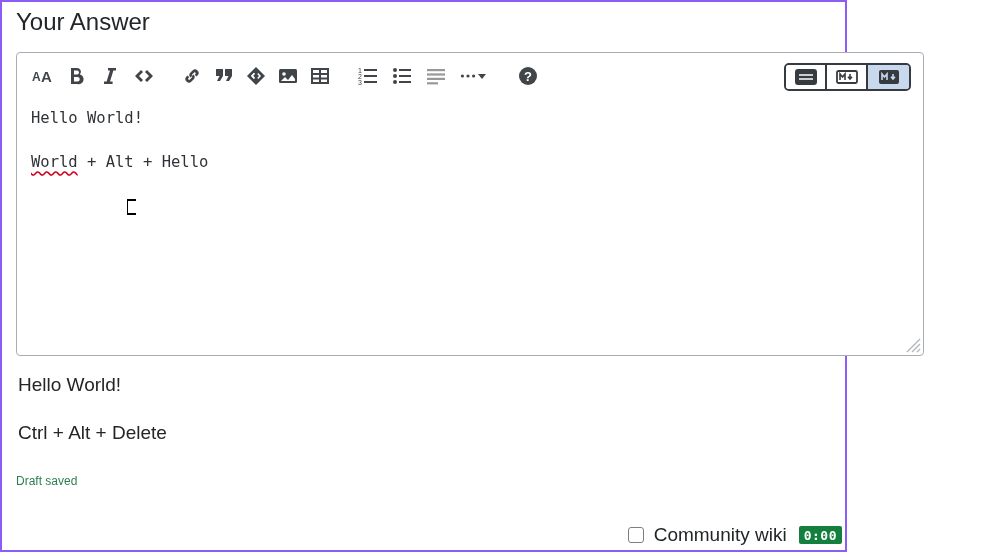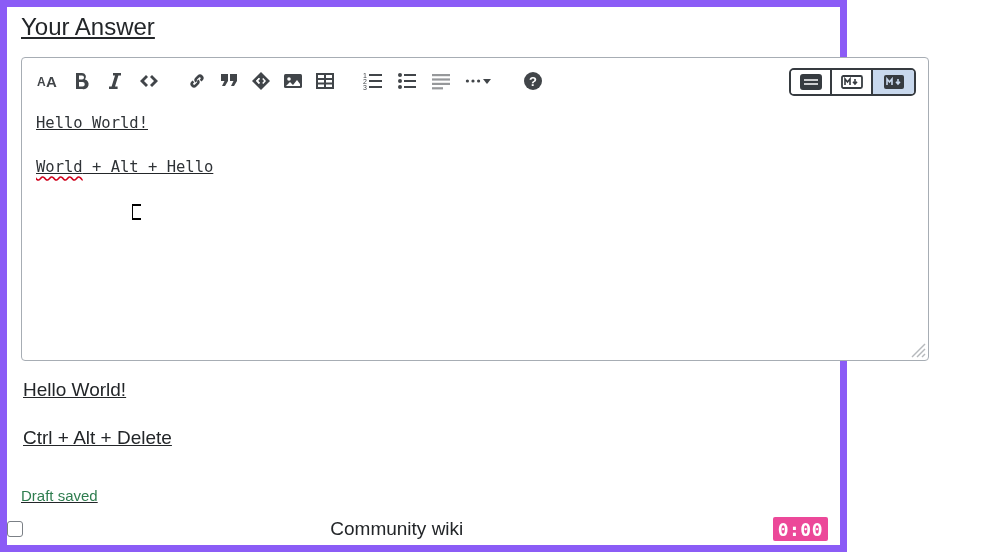--- a/index.html
+++ b/index.html
@@ -6,26 +6,25 @@
   html, body {
     margin: 0; padding: 0;
     font-family: -apple-system, BlinkMacSystemFont, "Segoe UI", Helvetica, Arial, sans-serif;
     color: #232629;
     background: #fff;
     width: 981px;
     height: 552px;
     overflow: hidden;
   }
   .page-frame {
-    border: 7px solid #8b5cf6;
+    border: 2px solid #8b5cf6;
     width: 847px;
     height: 552px;
     position: relative;
     padding: 4px 14px 0 14px;
-    text-decoration: underline;
   }
   .heading {
     font-size: 24px;
     font-weight: 400;
     margin: 2px 0 16px 0;
   }
   
   .editor {
     border: 1px solid #a7adb4;
     border-radius: 4px;
@@ -116,53 +115,53 @@
   
   .preview {
     padding: 18px 2px 0 2px;
     font-size: 18px;
     color: #232629;
   }
   .preview .preview-p1 { margin: 0 0 26px 0; font-size:19px; }
   .preview .preview-p2 { margin: 0; font-size:19px; }
 
   .draft-saved {
-    margin-top: 38px;
+    margin-top: 30px;
     color: #2e7d4f;
-    font-size: 15px;
+    font-size: 12px;
   }
 
   
   .bottom-row {
     position: absolute;
     bottom: 4px;
     left: 0; right: 0;
     display: flex;
-    justify-content: space-between;
-    align-items: center;
-    padding-right: 12px;
+    justify-content: flex-end;
+    align-items: center;
+    padding-right: 3px;
     gap: 10px;
   }
   .cw-check {
     width: 16px; height: 16px;
     border: 1px solid #7b8086;
     border-radius: 3px;
     background: #fff;
     display:inline-block;
   }
   .cw-label {
     font-size: 19px;
     color: #232629;
     margin-right: 2px;
   }
   .time-badge {
-    background: #ec4899;
+    background: #15803d;
     color: #fff;
     font-family: ui-monospace, monospace;
-    font-size: 18px;
+    font-size: 13px;
     font-weight: 700;
     padding: 2px 5px 1px 5px;
     border-radius: 2px;
     letter-spacing: 0.5px;
   }
 
   
   .caret-down {
     width:0; height:0;
     border-left: 4px solid transparent;

